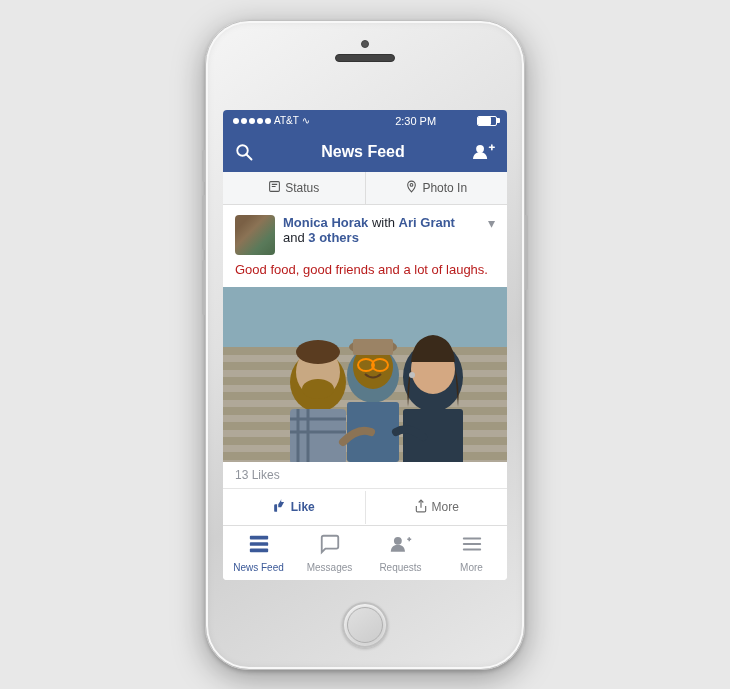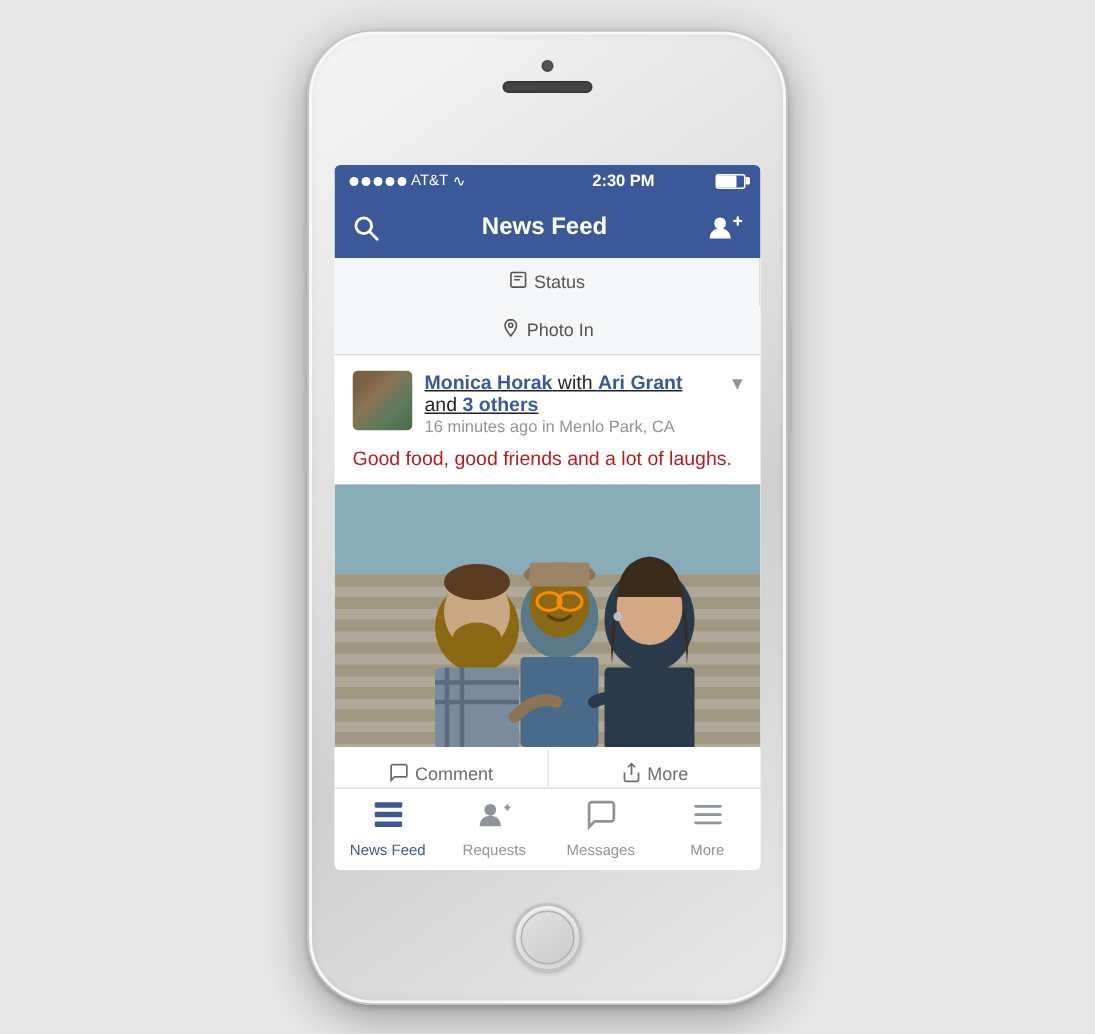--- a/index.html
+++ b/index.html
@@ -142,21 +142,21 @@
       font-size: 11px;
       padding: 4px 10px;
       display: flex;
       justify-content: space-between;
       align-items: center;
       height: 22px;
     }
     .status-left { display: flex; align-items: center; gap: 3px; font-size: 10px; }
     .signal-dots { display: flex; gap: 2px; }
     .dot { width: 6px; height: 6px; border-radius: 50%; background: white; }
-    .status-center { font-size: 11px; font-weight: 700; margin-left: 44px; }
+    .status-center { font-size: 11px; font-weight: 400; margin-left: 44px; }
     .status-right { display: flex; align-items: center; gap: 3px; font-size: 10px; }
     .battery {
       width: 20px; height: 10px; border: 1.5px solid white; border-radius: 2px;
       position: relative;
       display: flex; align-items: center;
     }
     .battery::after {
       content: '';
       position: absolute;
       right: -4px;
@@ -184,21 +184,20 @@
     }
     .fb-header-title { font-size: 16px; font-weight: 600; }
     .fb-search-icon { font-size: 16px; cursor: pointer; }
     .fb-friend-icon { font-size: 16px; cursor: pointer; }
 
     
     .action-bar {
       display: flex;
       border-bottom: 1px solid #ddd;
       background: #f5f6f7;
-      flex-direction: column;
     }
     .action-btn {
       flex: 1;
       display: flex;
       align-items: center;
       justify-content: center;
       gap: 4px;
       padding: 8px 4px;
       font-size: 12px;
       color: #555;
@@ -234,21 +233,21 @@
       flex-shrink: 0;
       overflow: hidden;
       position: relative;
     }
     .avatar-img {
       width: 100%;
       height: 100%;
       background: linear-gradient(135deg, #7a6045 20%, #8B7355 40%, #5a7a5a 70%, #4a6a4a 100%);
     }
     .post-meta { flex: 1; }
-    .post-author { font-size: 13px; font-weight: 700; color: #1d2129; text-decoration: underline; }
+    .post-author { font-size: 13px; font-weight: 700; color: #1d2129; }
     .post-time { font-size: 11px; color: #90949c; margin-top: 2px; }
     .post-dropdown { color: #90949c; font-size: 14px; cursor: pointer; }
 
     .post-text {
       padding: 0 12px 8px;
       font-size: 13px;
       color: #b91c1c;
       line-height: 1.4;
     }
 
@@ -413,21 +412,20 @@
             <div class="avatar-img"></div>
           </div>
           <div class="post-meta">
             <div class="post-author">
               <span style="color:#3b5998; cursor:pointer;">Monica Horak</span>
               <span style="font-weight:400; color:#1d2129;"> with </span>
               <span style="color:#3b5998; cursor:pointer;">Ari Grant</span>
               <span style="font-weight:400; color:#1d2129;"> and </span>
               <span style="color:#3b5998; cursor:pointer;">3 others</span>
             </div>
-            <div class="post-time">16 minutes ago in Menlo Park, CA</div>
           </div>
           <div class="post-dropdown">▾</div>
         </div>
 
         <div class="post-text">Good food, good friends and a lot of laughs.</div>
 
         <div class="post-image">
           
           <svg width="100%" height="100%" viewBox="0 0 284 175" xmlns="http://www.w3.org/2000/svg">
 
@@ -481,29 +479,30 @@
             <path d="M188 80 Q183 100 185 120" fill="#3a2a1a"></path>
             <path d="M232 80 Q237 100 235 120" fill="#3a2a1a"></path>
 
             <circle cx="189" cy="88" r="3" fill="#c0c0c0"></circle>
 
             <path d="M120 155 Q135 140 148 145" stroke="#8B7355" stroke-width="8" fill="none" stroke-linecap="round"></path>
             <path d="M173 145 Q185 138 200 150" stroke="#2a3a4a" stroke-width="8" fill="none" stroke-linecap="round"></path>
           </svg>
         </div>
 
+        <div class="post-likes">13 Likes</div>
 
         <div class="post-actions">
-          <div class="post-action-btn">
+          <div class="post-action-btn like-btn">
             <span class="post-action-icon">
-              <svg width="14" height="14" viewBox="0 0 24 24" fill="none" stroke="#6d6d6d" stroke-width="2">
-                <path d="M21 15a2 2 0 01-2 2H7l-4 4V5a2 2 0 012-2h14a2 2 0 012 2z"></path>
+              <svg width="14" height="14" viewBox="0 0 24 24" fill="#3b5998">
+                <path d="M7 22H4a2 2 0 01-2-2V11a2 2 0 012-2h3m7-9v4a1 1 0 001 1h4l-5 9H9V9l4-6z"></path>
               </svg>
             </span>
-            <span>Comment</span>
+            <span>Like</span>
           </div>
           <div class="post-action-btn">
             <span class="post-action-icon">
               <svg width="14" height="14" viewBox="0 0 24 24" fill="none" stroke="#6d6d6d" stroke-width="2">
                 <path d="M4 12v8a2 2 0 002 2h12a2 2 0 002-2v-8"></path>
                 <polyline points="16 6 12 2 8 6"></polyline>
                 <line x1="12" y1="2" x2="12" y2="15"></line>
               </svg>
             </span>
             <span>More</span>
@@ -520,37 +519,37 @@
             <rect x="2" y="3" width="20" height="4" rx="1"></rect>
             <rect x="2" y="10" width="20" height="4" rx="1"></rect>
             <rect x="2" y="17" width="20" height="4" rx="1"></rect>
           </svg>
         </span>
         <span class="nav-label" style="color:#3b5998;">News Feed</span>
       </div>
 
       <div class="nav-item">
         <span class="nav-icon">
+          <svg width="22" height="22" viewBox="0 0 24 24" fill="none" stroke="#90949c" stroke-width="2">
+            <path d="M21 15a2 2 0 01-2 2H7l-4 4V5a2 2 0 012-2h14a2 2 0 012 2z"></path>
+          </svg>
+        </span>
+        <span class="nav-label">Messages</span>
+      </div>
+
+      <div class="nav-item">
+        <span class="nav-icon">
           <svg width="22" height="22" viewBox="0 0 28 24" fill="#90949c">
             <circle cx="10" cy="8" r="5"></circle>
             <path d="M1 22 C1 16 5 13 10 13 C15 13 19 16 19 22"></path>
             <line x1="22" y1="6" x2="27" y2="6" stroke="#90949c" stroke-width="2"></line>
             <line x1="24.5" y1="3.5" x2="24.5" y2="8.5" stroke="#90949c" stroke-width="2"></line>
           </svg>
         </span>
         <span class="nav-label">Requests</span>
-      </div>
-
-      <div class="nav-item">
-        <span class="nav-icon">
-          <svg width="22" height="22" viewBox="0 0 24 24" fill="none" stroke="#90949c" stroke-width="2">
-            <path d="M21 15a2 2 0 01-2 2H7l-4 4V5a2 2 0 012-2h14a2 2 0 012 2z"></path>
-          </svg>
-        </span>
-        <span class="nav-label">Messages</span>
       </div>
 
 
       <div class="nav-item">
         <span class="nav-icon">
           <svg width="22" height="22" viewBox="0 0 24 24" fill="none" stroke="#90949c" stroke-width="2" stroke-linecap="round">
             <line x1="3" y1="6" x2="21" y2="6"></line>
             <line x1="3" y1="12" x2="21" y2="12"></line>
             <line x1="3" y1="18" x2="21" y2="18"></line>
           </svg>

